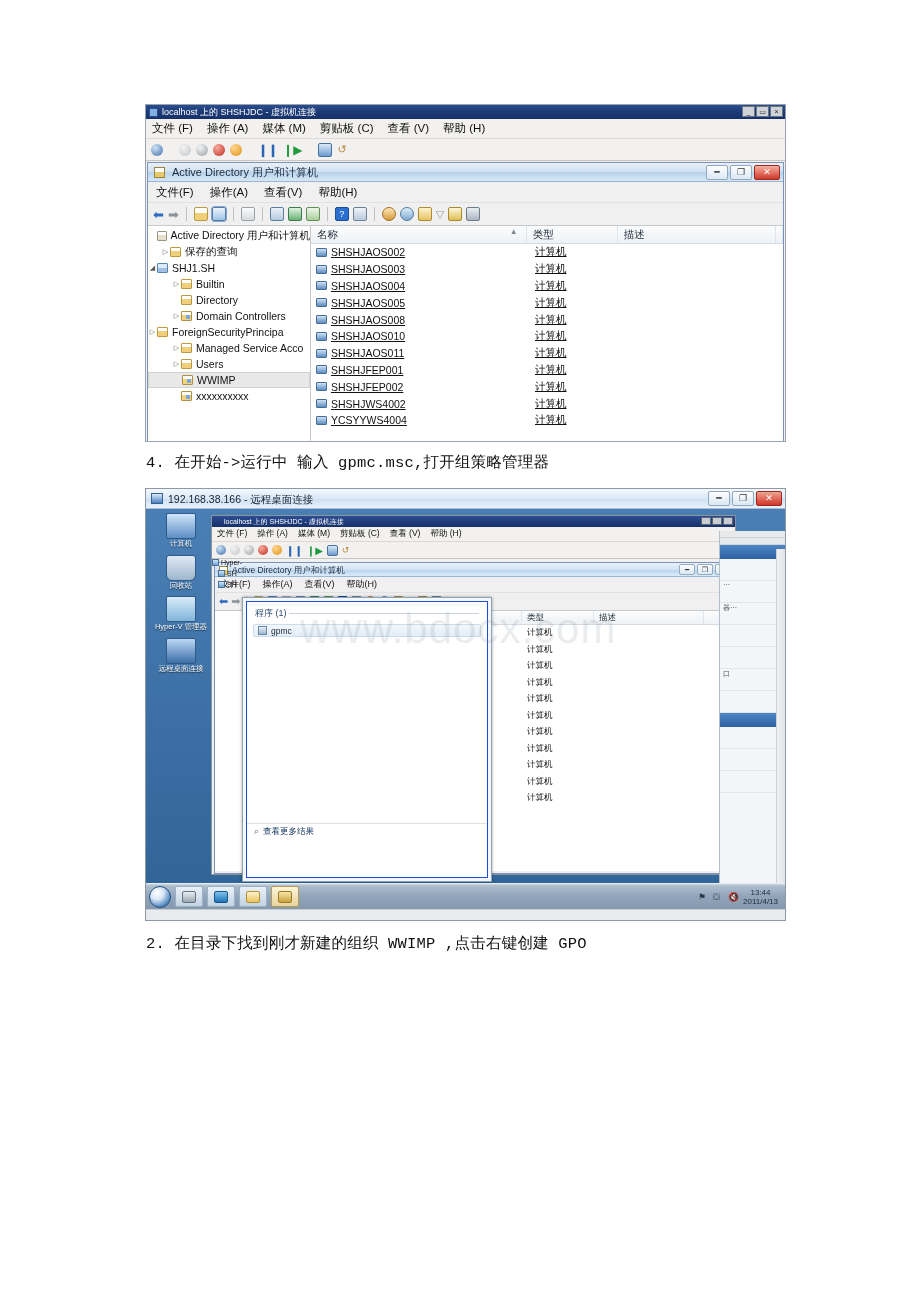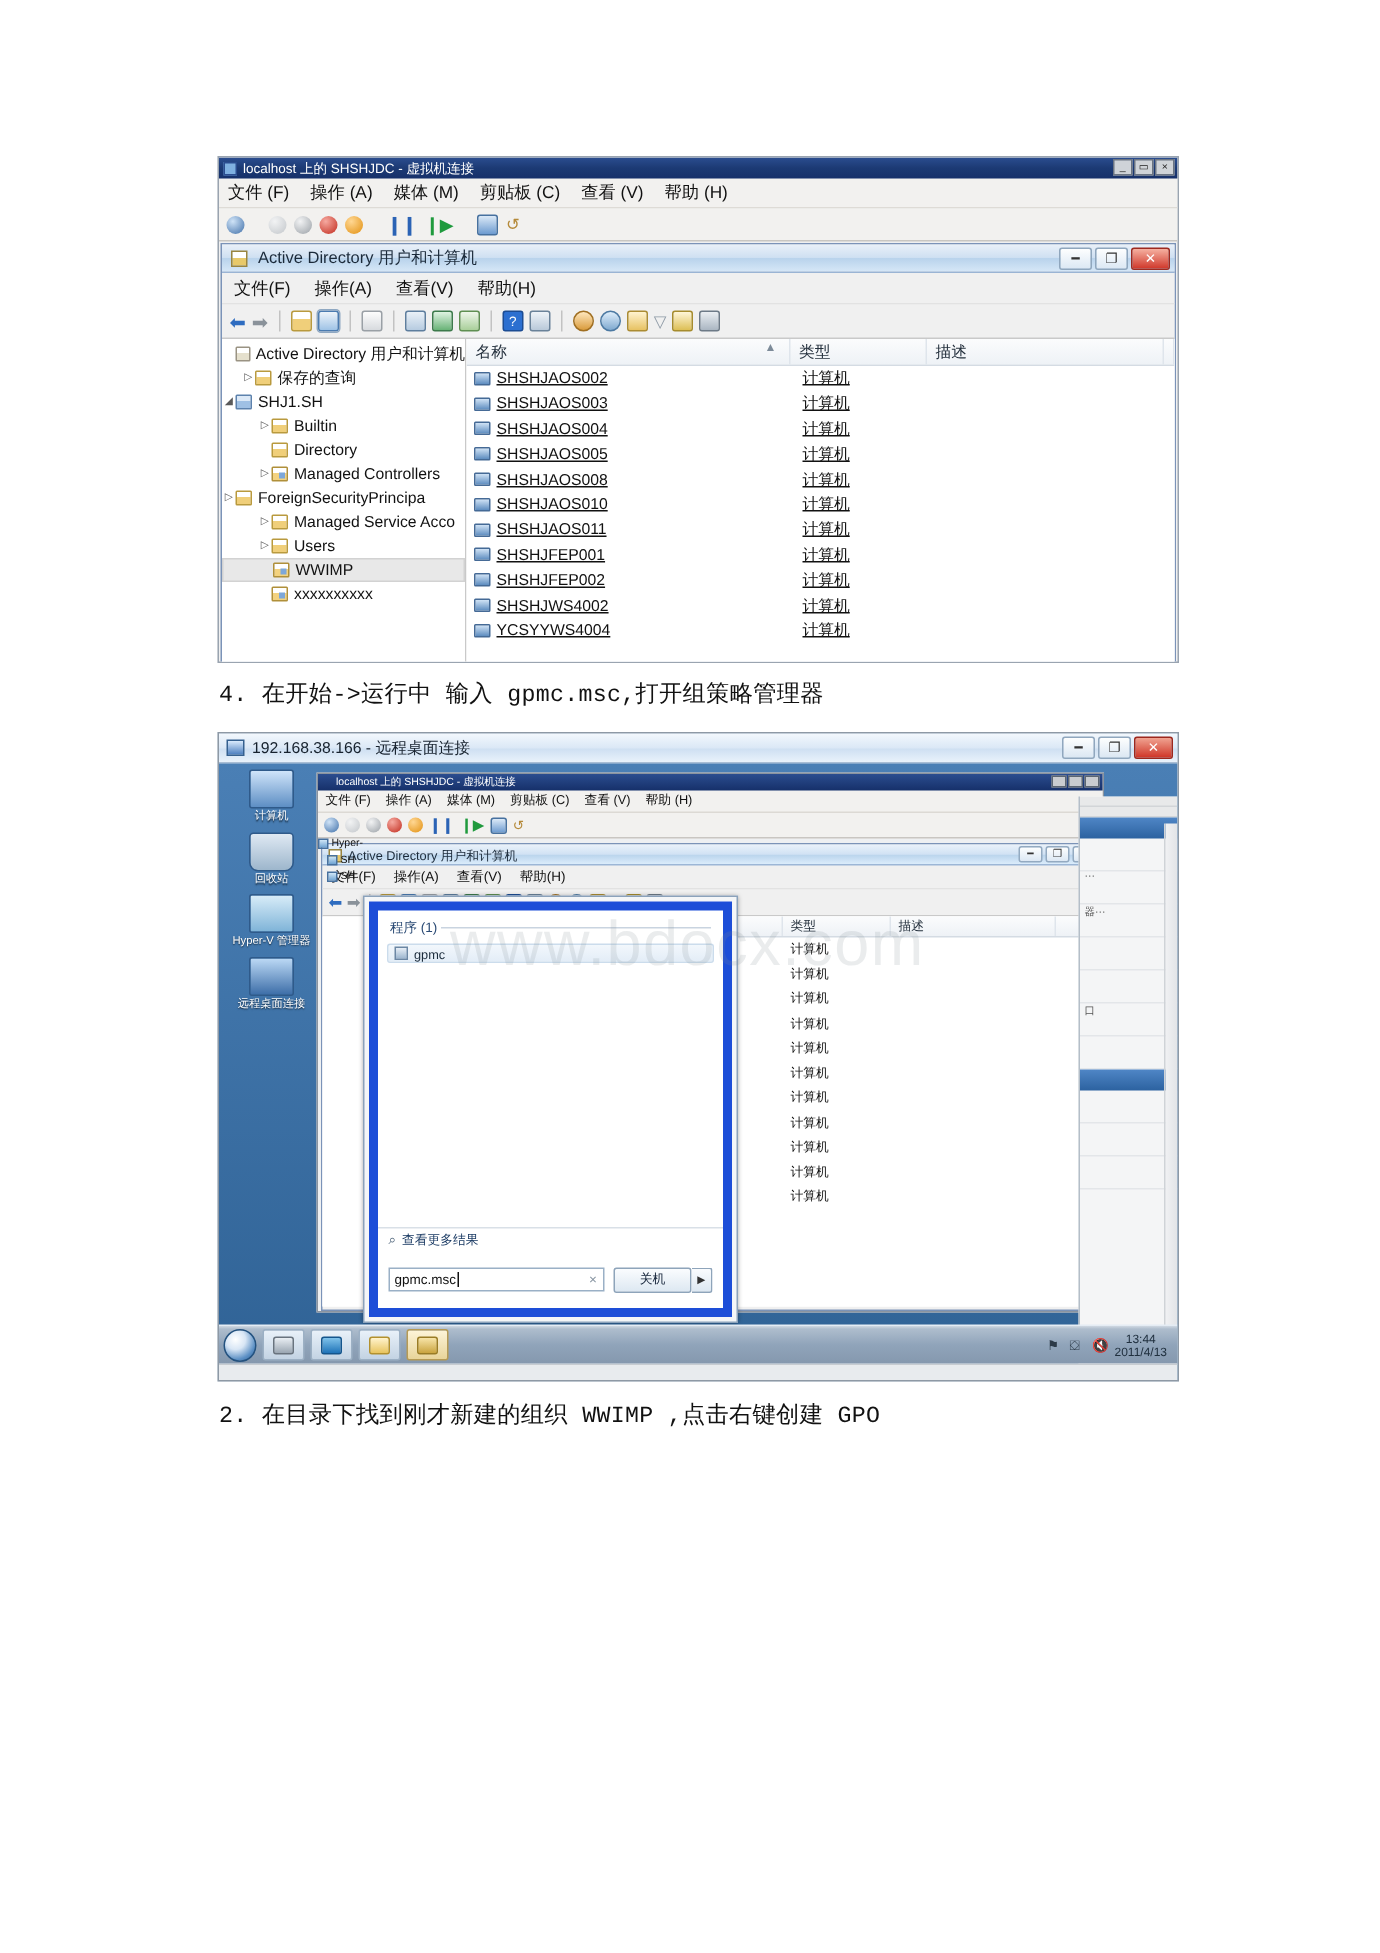--- a/index.html
+++ b/index.html
@@ -227,21 +227,21 @@
   .na-c1{width:125px;} .na-c2{width:72px;} .na-c3{width:110px;} .na-c4{flex:1;}
   .na-lrow{display:flex;height:16.5px;align-items:center;font-size:8.5px;color:#111;}
   .na-lrow .t{width:72px;padding-left:5px;margin-left:125px;}
 
   
   #startmenu {
     position:absolute; left:96px; top:88px; width:250px; height:285px;
     background:#f4f6f8; border:1px solid #8ba2bb;
     box-shadow:0 0 3px rgba(0,0,0,.35);
   }
-  .sm-inner{position:absolute;left:3px;top:3px;right:3px;bottom:3px;background:#fff;border:6px solid #1d4ed8;}
+  .sm-inner{position:absolute;left:3px;top:3px;right:3px;bottom:3px;background:#fff;border:1px solid #1d4ed8;}
   .sm-hdr{font-size:9px;color:#2a4a74;padding:5px 0 2px 8px;position:relative;}
   .sm-hdr:after{content:"";position:absolute;left:42px;right:8px;top:11px;height:1px;background:#c9d4e0;}
   .sm-item{margin:2px 6px 0 6px;height:13px;display:flex;align-items:center;gap:4px;
     background:linear-gradient(to bottom,#f2f7fc,#e3edf7);border:1px solid #cbdcec;border-radius:2px;
     font-size:8.5px;color:#1a2a3a;padding-left:4px;}
   .sm-item .gi{width:9px;height:9px;background:linear-gradient(to bottom,#e7eef6,#9db6cf);border:1px solid #6c87a4;}
   .sm-more{position:absolute;left:0;bottom:38px;width:100%;height:16px;
     border-top:1px solid #d9e0e7;display:flex;align-items:center;gap:4px;padding-left:7px;
     font-size:8.5px;color:#1a3a63;}
   .sm-bot{position:absolute;left:0;bottom:4px;width:100%;height:30px;display:flex;align-items:center;gap:6px;padding:0 7px;}
@@ -390,21 +390,21 @@
             <span>Builtin</span>
           </div>
           <div class="trow" style="padding-left: 24px;">
             <span class="tw"></span>
             <span class="fico"></span>
             <span>Directory</span>
           </div>
           <div class="trow" style="padding-left: 24px;">
             <span class="tw">▷</span>
             <span class="fico ou"></span>
-            <span>Managed Controllers</span>
+            <span>Domain Controllers</span>
           </div>
           <div class="trow" style="">
             <span class="tw">▷</span>
             <span class="fico"></span>
             <span>ForeignSecurityPrincipa</span>
           </div>
           <div class="trow" style="padding-left: 24px;">
             <span class="tw">▷</span>
             <span class="fico"></span>
             <span>Managed Service Acco</span>
@@ -719,31 +719,20 @@
         <div class="sm-item">
           <span class="gi"></span>
           <span>gpmc</span>
         </div>
 
         <div class="sm-more">
           <span style="color:#51667c;font-size:9px;">⌕</span>
           <span>查看更多结果</span>
         </div>
 
-        <div class="sm-bot">
-          <div class="sm-search">
-            <span>gpmc.msc</span>
-            <span style="display:inline-block;width:1px;height:10px;background:#111;margin-left:1px;"></span>
-            <span class="cx">×</span>
-          </div>
-          <div style="display:flex;">
-            <div class="sm-shut">关机</div>
-            <div class="sm-arrow">▶</div>
-          </div>
-        </div>
       </div>
     </div>
 
     <div id="taskbar">
       <div class="orb"></div>
       <div class="tbtn">
         <span class="s" style="background:linear-gradient(to bottom,#e9eef3,#9aa6b2);border:1px solid #69737e;"></span>
       </div>
       <div class="tbtn">
         <span class="s" style="background:linear-gradient(to bottom,#7fc2ea,#1f73b8);border:1px solid #14558c;"></span>

